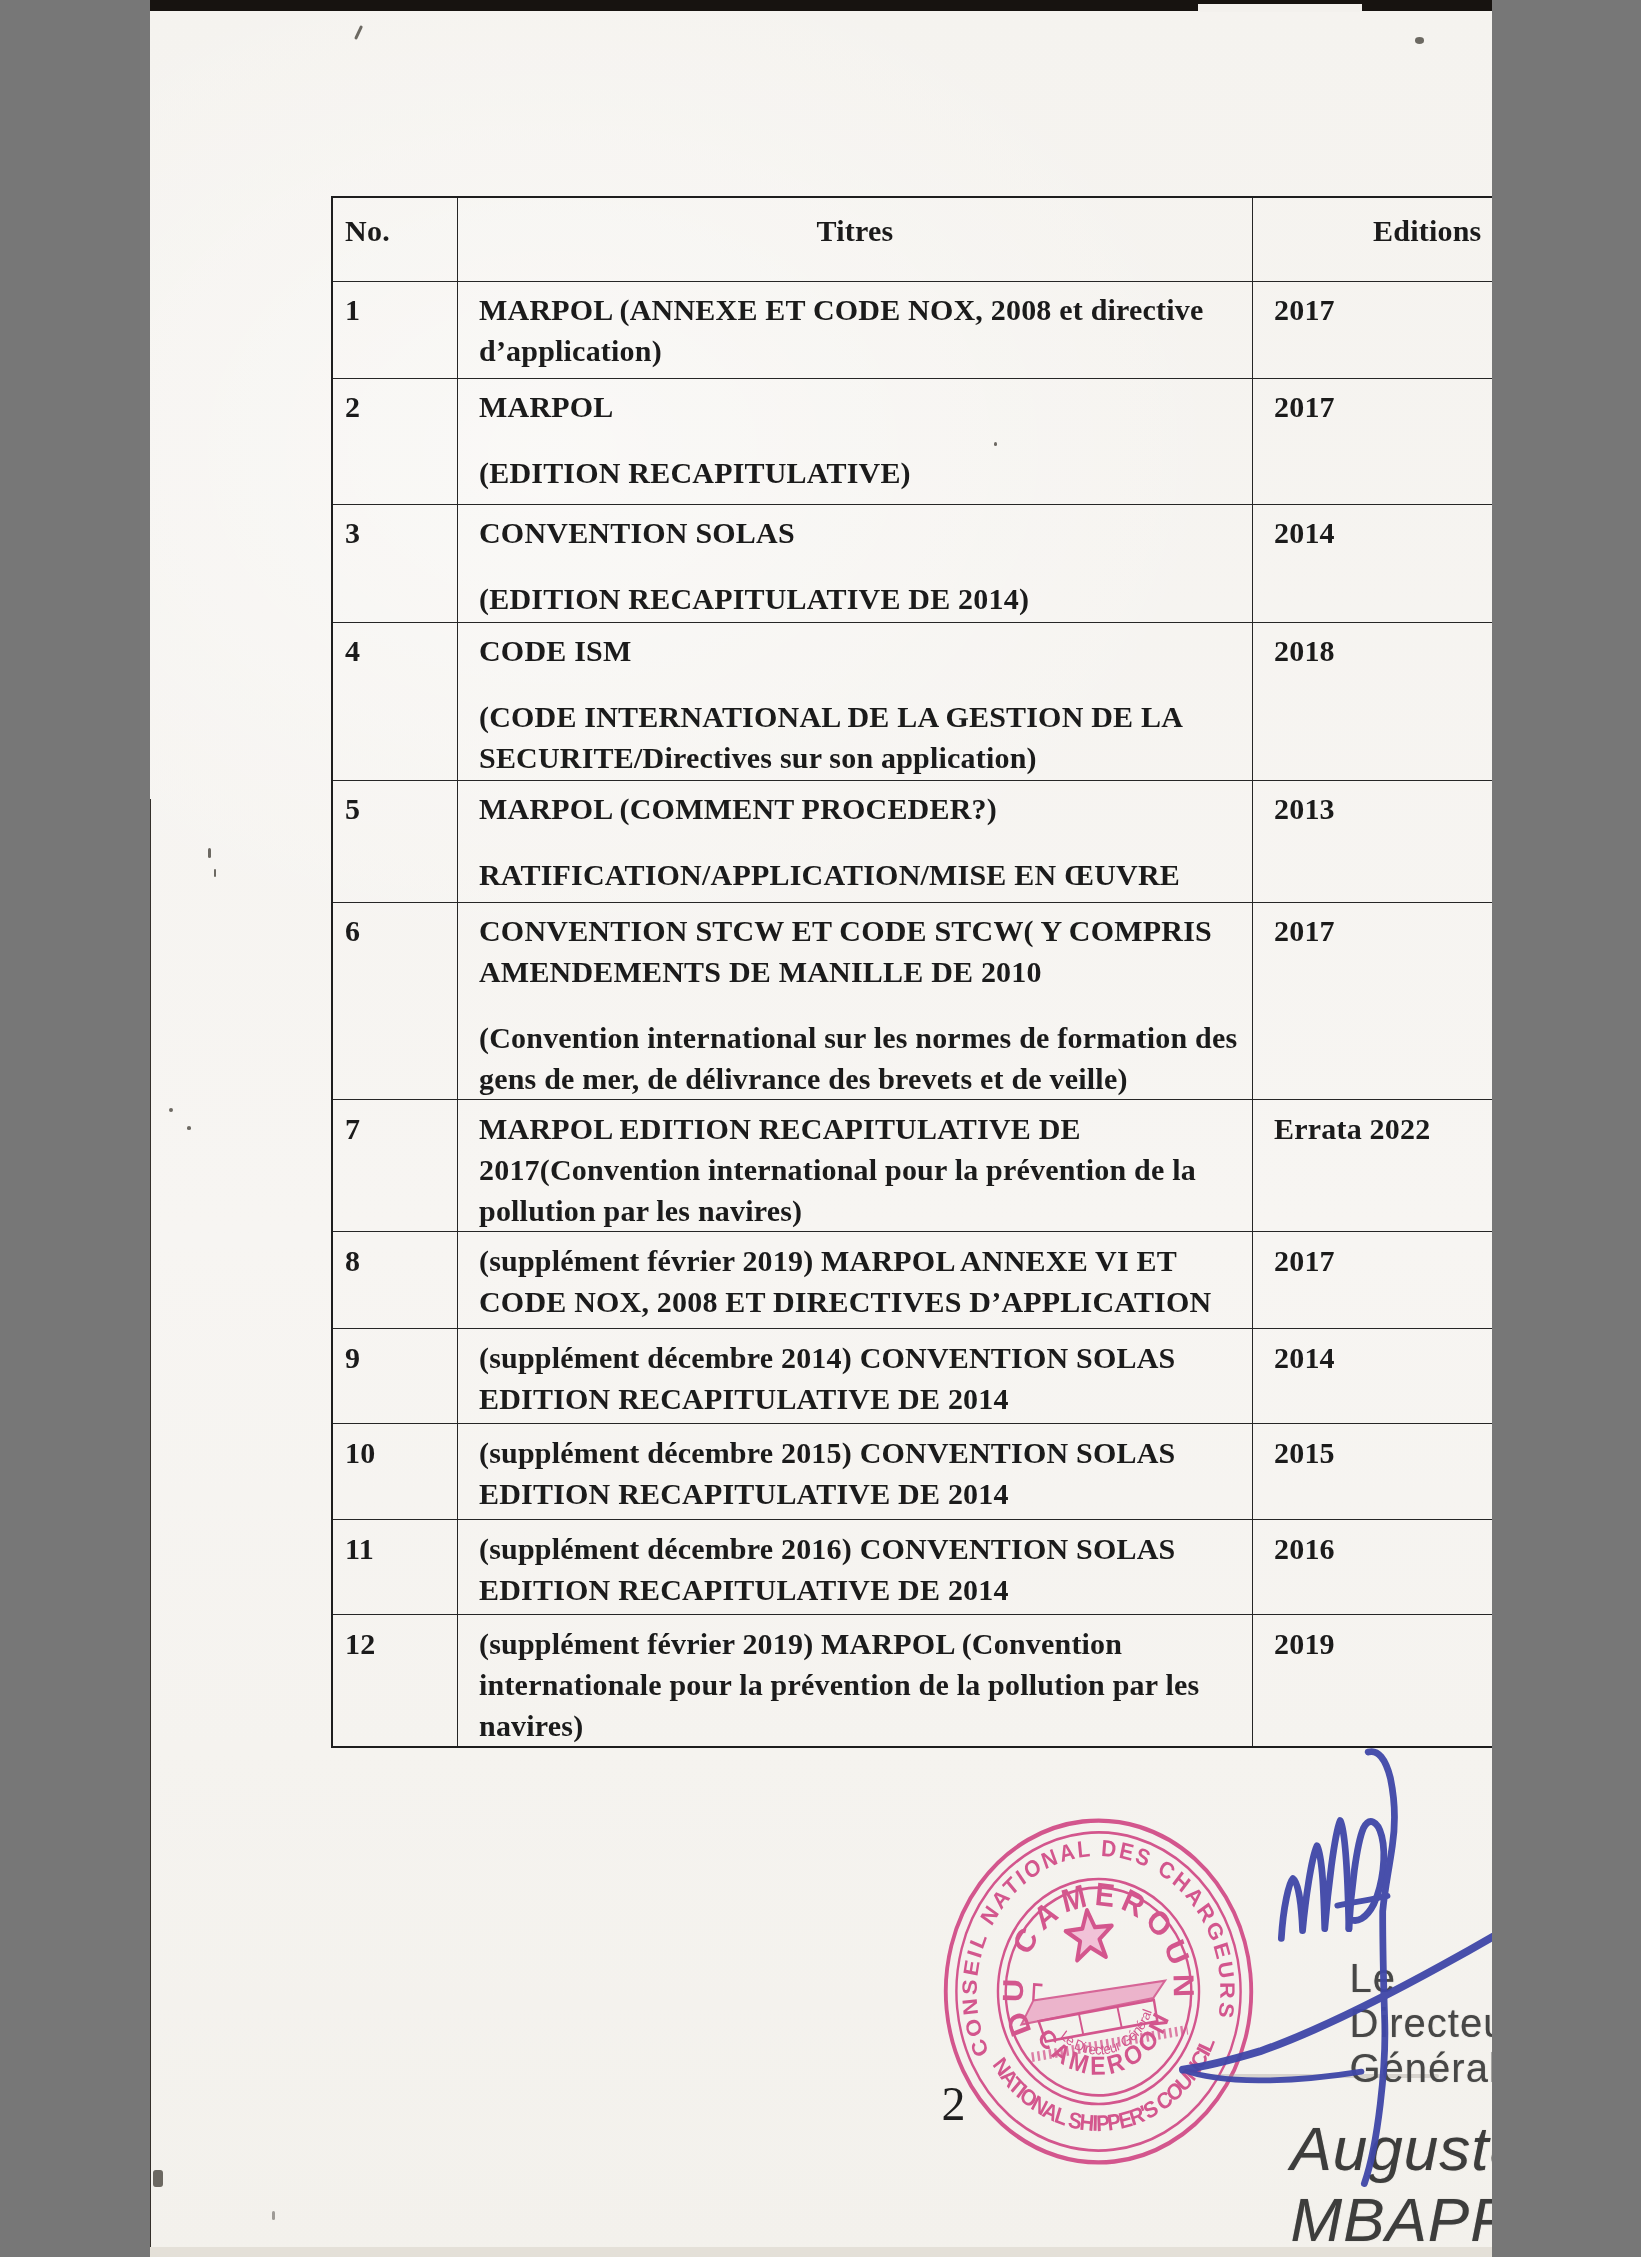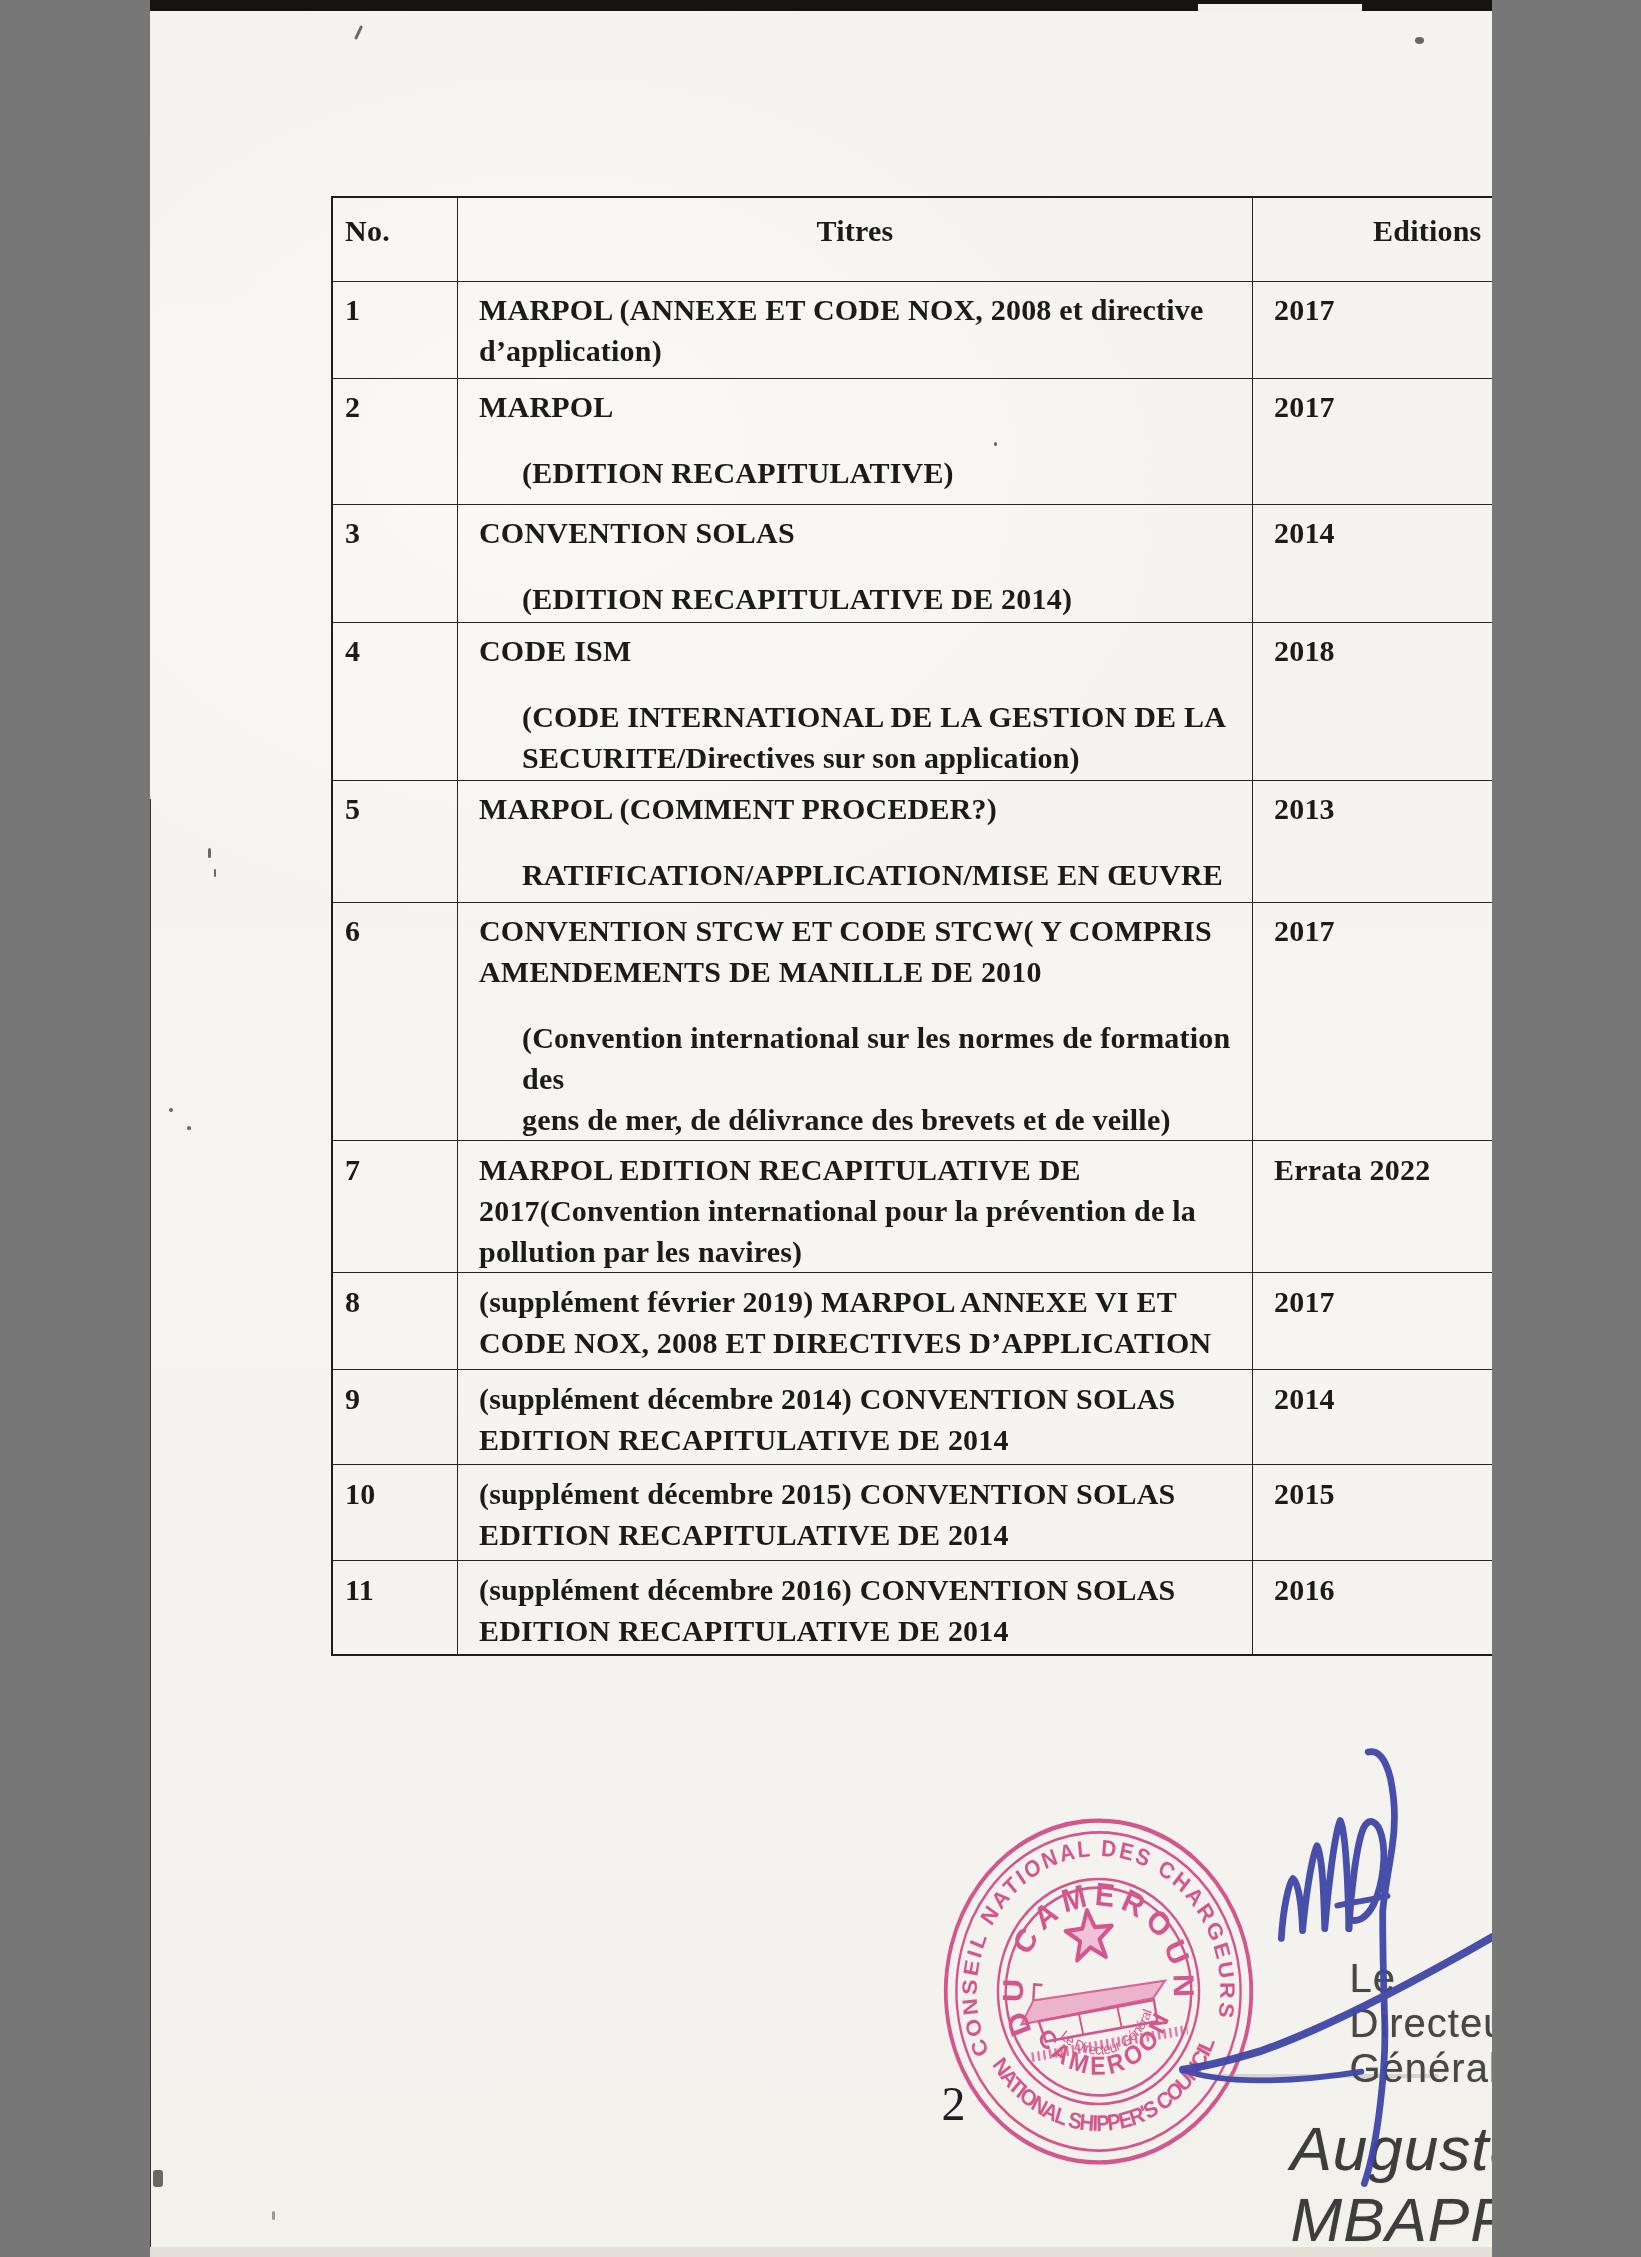--- a/index.html
+++ b/index.html
@@ -31,21 +31,21 @@
     font-weight:bold;font-size:30px;line-height:41px;
     letter-spacing:0.2px;color:#1b1b1b;
   }
   table.doc thead th{height:70px;padding-top:11.6px;}
   th.h-no{text-align:left;padding-left:12.6px;}
   th.h-title{text-align:center;}
   th.h-ed{text-align:center;}
   td.c-no{padding:7.7px 0 0 12.6px;}
   td.c-title{padding:7.7px 11.6px 0 21px;}
   td.c-title p{margin:0;}
-  td.c-title p + p{margin-top:25px;margin-left:43px;}
+  td.c-title p + p{margin-top:25px;}
   td.c-ed{padding:7.7px 0 0 21px;}
   
   .dg-title{
     position:absolute;left:1200px;top:1956px;
     font-family:"Liberation Sans","DejaVu Sans",sans-serif;
     font-size:40px;letter-spacing:1px;color:#474746;
     text-shadow:0 0 1px rgba(70,70,70,.5);
   }
   .dg-blob{
     position:absolute;left:1423px;top:1945px;width:54px;height:25px;
@@ -173,20 +173,27 @@
             <p>(supplément décembre 2015) CONVENTION SOLAS<br>EDITION RECAPITULATIVE DE 2014</p>
           </td>
           <td class="c-ed">2015</td>
         </tr>
         <tr style="height: 95px;">
           <td class="c-no">11</td>
           <td class="c-title">
             <p>(supplément décembre 2016) CONVENTION SOLAS<br>EDITION RECAPITULATIVE DE 2014</p>
           </td>
           <td class="c-ed">2016</td>
+        </tr>
+        <tr style="height: 131px;">
+          <td class="c-no">12</td>
+          <td class="c-title">
+            <p>(supplément février 2019) MARPOL (Convention<br>internationale pour la prévention  de la pollution par les<br>navires)</p>
+          </td>
+          <td class="c-ed">2019</td>
         </tr>
       </tbody>
   </table>
 
   <svg class="stamp-svg" width="319" height="357" viewBox="-165 -165 330 330" preserveAspectRatio="none">
     <defs>
       <path id="arcOuterTop" d="M -116 50 A 126 126 0 1 1 116 50"></path>
       <path id="arcOuterBottom" d="M -118 52 A 129 129 0 0 0 118 52"></path>
       <path id="arcInnerTop" d="M -71 31 A 78 78 0 1 1 71 31"></path>
       <path id="arcInnerBottom" d="M -69 34 A 77 77 0 0 0 69 34"></path>

